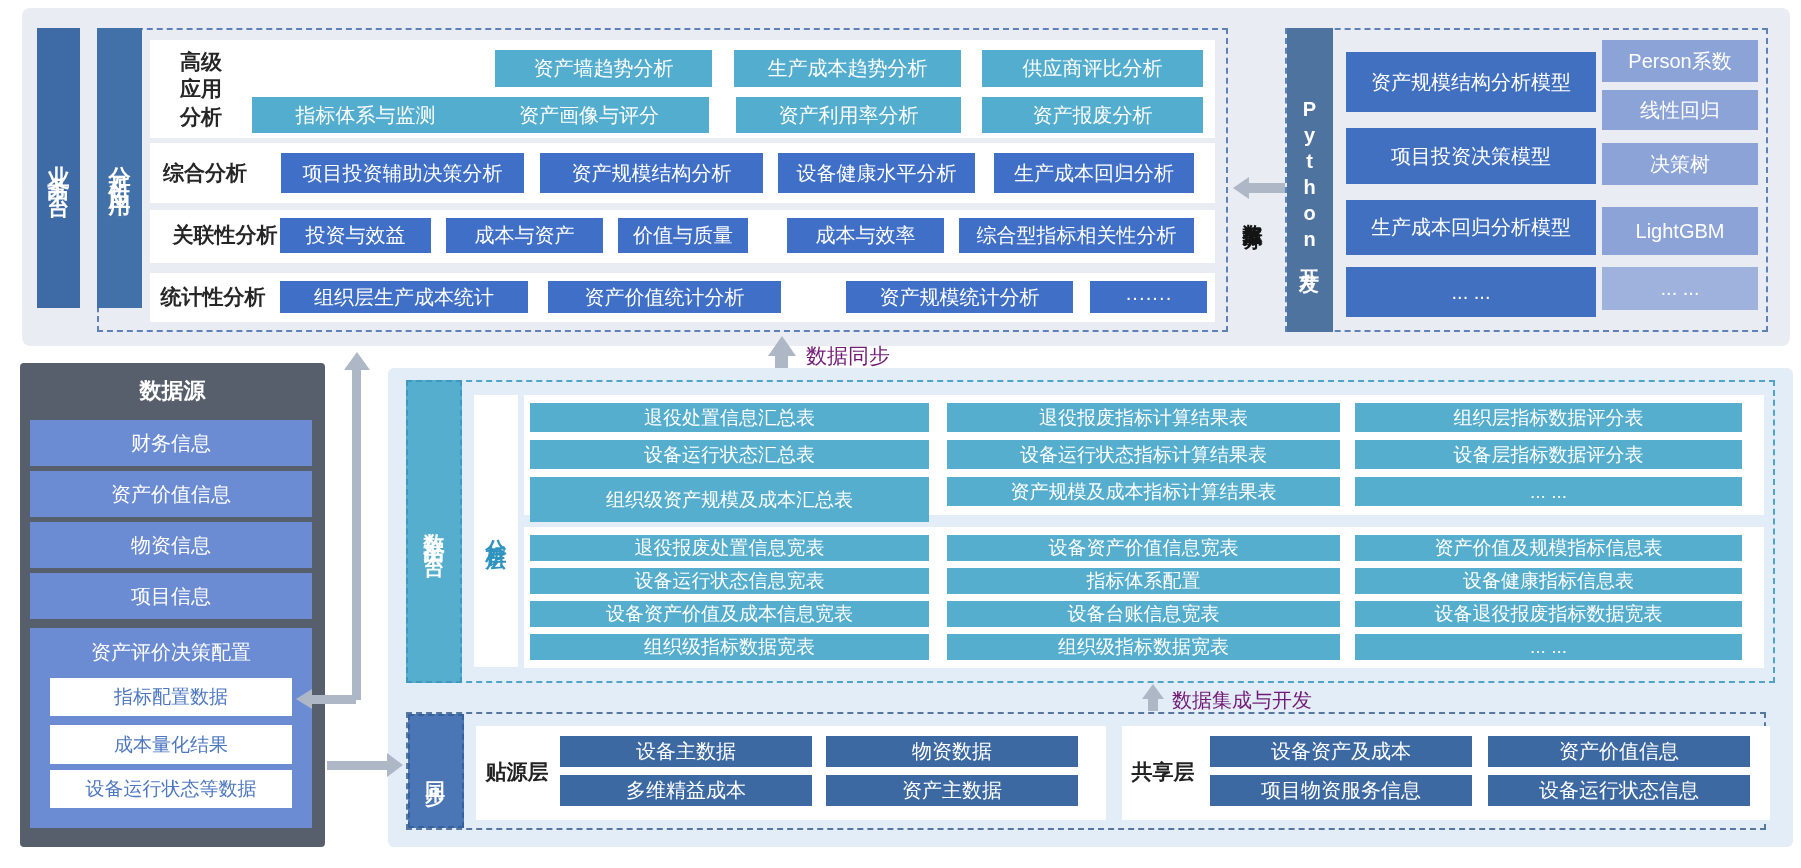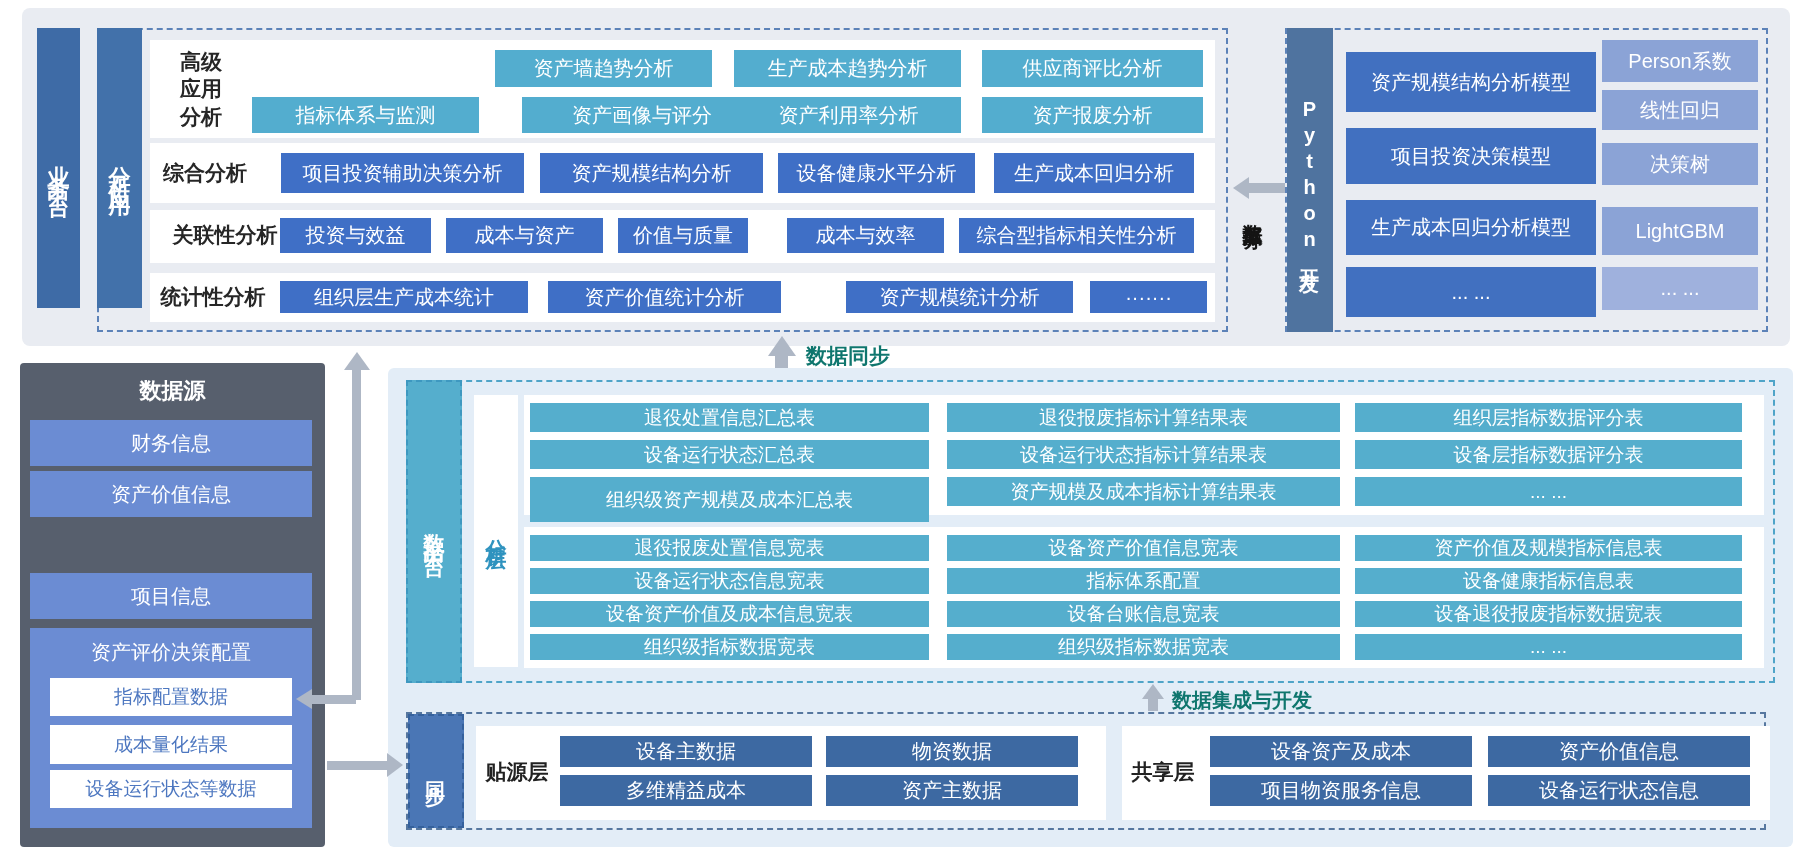--- a/index.html
+++ b/index.html
@@ -18,21 +18,21 @@
   .algo-light{background:#9fb1dd}
   .white-strip{position:absolute;background:#fff}
   .vbar{position:absolute;display:flex;align-items:center;justify-content:center;color:#fff;
         writing-mode:vertical-rl;text-orientation:upright;font-weight:bold;
         font-size:22px;letter-spacing:10px}
   .rowlabel{position:absolute;color:#262626;font-weight:bold;font-size:21px;display:flex;
         align-items:center;justify-content:center;text-align:center;white-space:pre-line;line-height:1.3}
   .dashedA{position:absolute;border:2px dashed #5c82b8}
   .dashedT{position:absolute;border:2px dashed #4fa4c8}
   .dashedB{position:absolute;border:2px dashed #56779f}
-  .note{position:absolute;color:#0f766e;font-size:21px;font-weight:700;white-space:nowrap}
+  .note{position:absolute;color:#701a75;font-size:21px;font-weight:400;white-space:nowrap}
   .vnote{position:absolute;writing-mode:vertical-rl;text-orientation:upright;color:#141414;
         font-weight:bold;font-size:20px;letter-spacing:2px}
   .vlayer{position:absolute;writing-mode:vertical-rl;text-orientation:upright;color:#2f93bf;
         font-weight:bold;font-size:21px;letter-spacing:6px;display:flex;align-items:center;justify-content:center}
   .shaft{position:absolute;background:#aeb7c5}
   .tri{position:absolute;width:0;height:0}
   .dslabel{position:absolute;color:#222;font-weight:bold;font-size:21px;display:flex;
         align-items:center;justify-content:center}
   .ds-item{position:absolute;background:#6b8cd3;color:#fff;font-size:20px;display:flex;
         align-items:center;justify-content:center}
@@ -60,21 +60,21 @@
 应用
 分析</div>
   <div class="rowlabel" style="left:155px;top:158px;width:100px;height:30px">综合分析</div>
   <div class="rowlabel" style="left:162px;top:220px;width:126px;height:30px">关联性分析</div>
   <div class="rowlabel" style="left:150px;top:282px;width:126px;height:30px">统计性分析</div>
 
   <div class="bx teal" style="left:495px;top:50px;width:217px;height:37px">资产墙趋势分析</div>
   <div class="bx teal" style="left:734px;top:50px;width:227px;height:37px">生产成本趋势分析</div>
   <div class="bx teal" style="left:982px;top:50px;width:221px;height:37px">供应商评比分析</div>
   <div class="bx teal" style="left:252px;top:97px;width:227px;height:36px">指标体系与监测</div>
-  <div class="bx teal" style="left:522px;top:97px;width:240px;height:36px">资产画像与评分</div>
+  <div class="bx teal" style="left:469px;top:97px;width:240px;height:36px">资产画像与评分</div>
   <div class="bx teal" style="left:736px;top:97px;width:225px;height:36px">资产利用率分析</div>
   <div class="bx teal" style="left:982px;top:97px;width:221px;height:36px">资产报废分析</div>
 
   <div class="bx blue" style="left:281px;top:153px;width:243px;height:40px">项目投资辅助决策分析</div>
   <div class="bx blue" style="left:540px;top:153px;width:223px;height:40px">资产规模结构分析</div>
   <div class="bx blue" style="left:778px;top:153px;width:197px;height:40px">设备健康水平分析</div>
   <div class="bx blue" style="left:994px;top:153px;width:200px;height:40px">生产成本回归分析</div>
 
   <div class="bx blue" style="left:280px;top:218px;width:151px;height:35px">投资与效益</div>
   <div class="bx blue" style="left:446px;top:218px;width:157px;height:35px">成本与资产</div>
@@ -160,20 +160,21 @@
   <div class="dslabel" style="left:1128px;top:757px;width:70px;height:30px">共享层</div>
   <div class="bx steel" style="left:1210px;top:736px;width:262px;height:31px">设备资产及成本</div>
   <div class="bx steel" style="left:1488px;top:736px;width:262px;height:31px">资产价值信息</div>
   <div class="bx steel" style="left:1210px;top:775px;width:262px;height:31px">项目物资服务信息</div>
   <div class="bx steel" style="left:1488px;top:775px;width:262px;height:31px">设备运行状态信息</div>
 
   <div class="panel" style="left:20px;top:363px;width:305px;height:484px;background:#575f6d;border-radius:4px"></div>
   <div class="dslabel" style="left:20px;top:376px;width:305px;height:30px;color:#fff;font-size:22px">数据源</div>
   <div class="ds-item" style="left:30px;top:420px;width:282px;height:46px">财务信息</div>
   <div class="ds-item" style="left:30px;top:471px;width:282px;height:46px">资产价值信息</div>
+  <div class="ds-item" style="left:30px;top:522px;width:282px;height:46px">物资信息</div>
   <div class="ds-item" style="left:30px;top:573px;width:282px;height:46px">项目信息</div>
 
   <div class="panel" style="left:30px;top:628px;width:282px;height:200px;background:#6b8cd3"></div>
   <div class="dslabel" style="left:30px;top:638px;width:282px;height:28px;color:#fff;font-size:20px;font-weight:normal">资产评价决策配置</div>
   <div class="ds-inner" style="left:50px;top:678px;width:242px;height:38px">指标配置数据</div>
   <div class="ds-inner" style="left:50px;top:725px;width:242px;height:39px">成本量化结果</div>
   <div class="ds-inner" style="left:50px;top:770px;width:242px;height:38px">设备运行状态等数据</div>
 
   <div class="tri" style="left:344px;top:352px;border-left:13px solid transparent;border-right:13px solid transparent;border-bottom:18px solid #aeb7c5"></div>
   <div class="shaft" style="left:352px;top:369px;width:9px;height:331px"></div>

